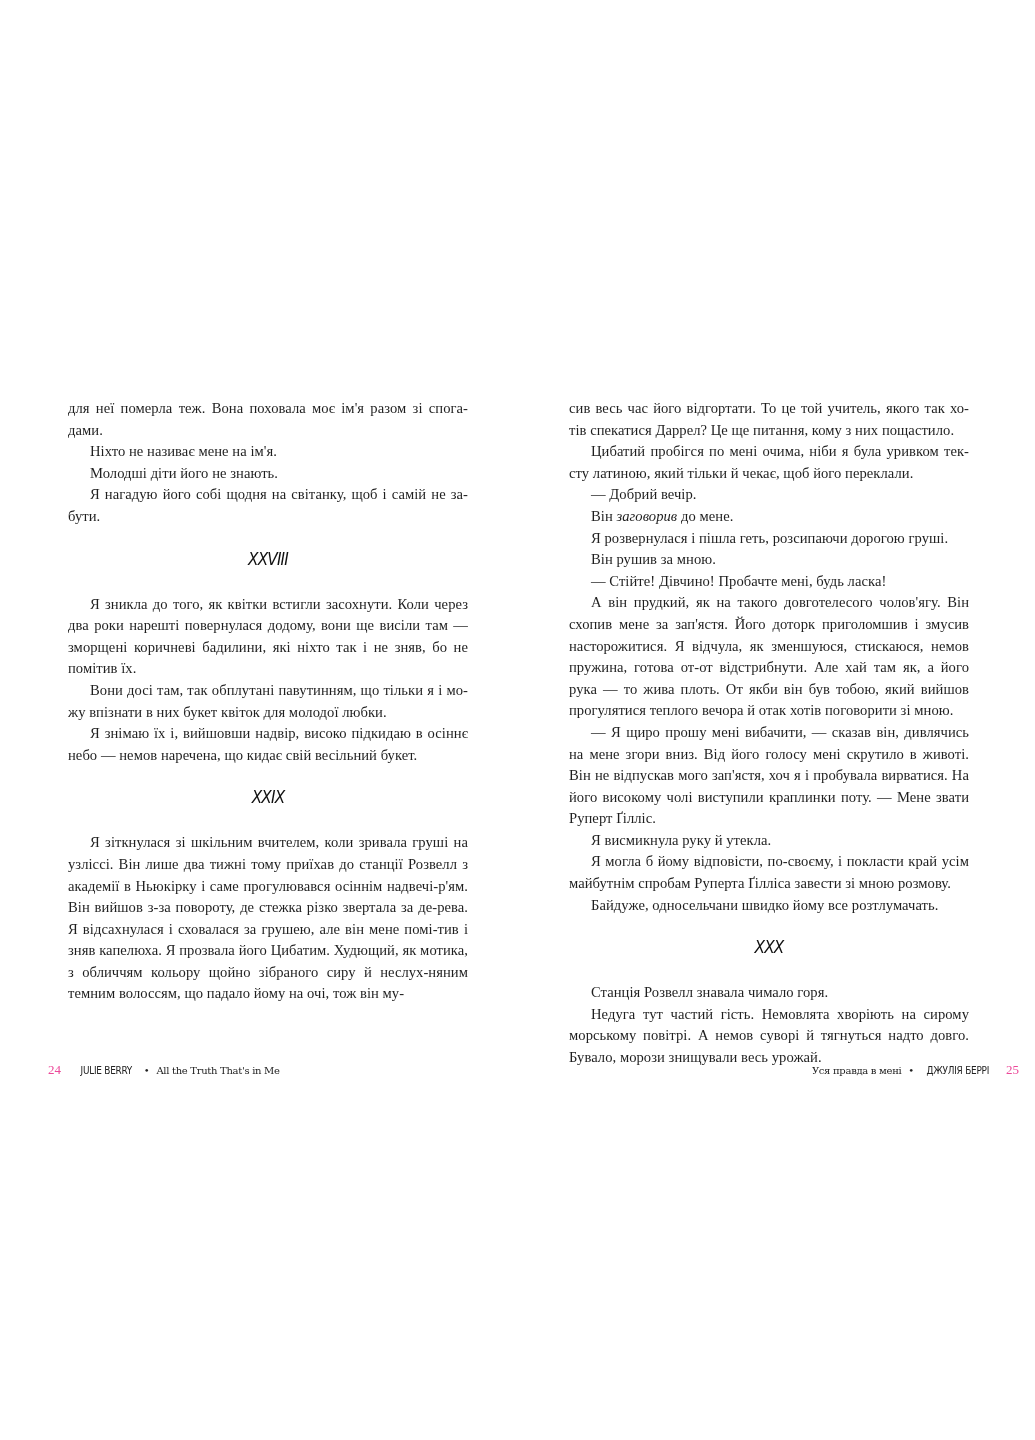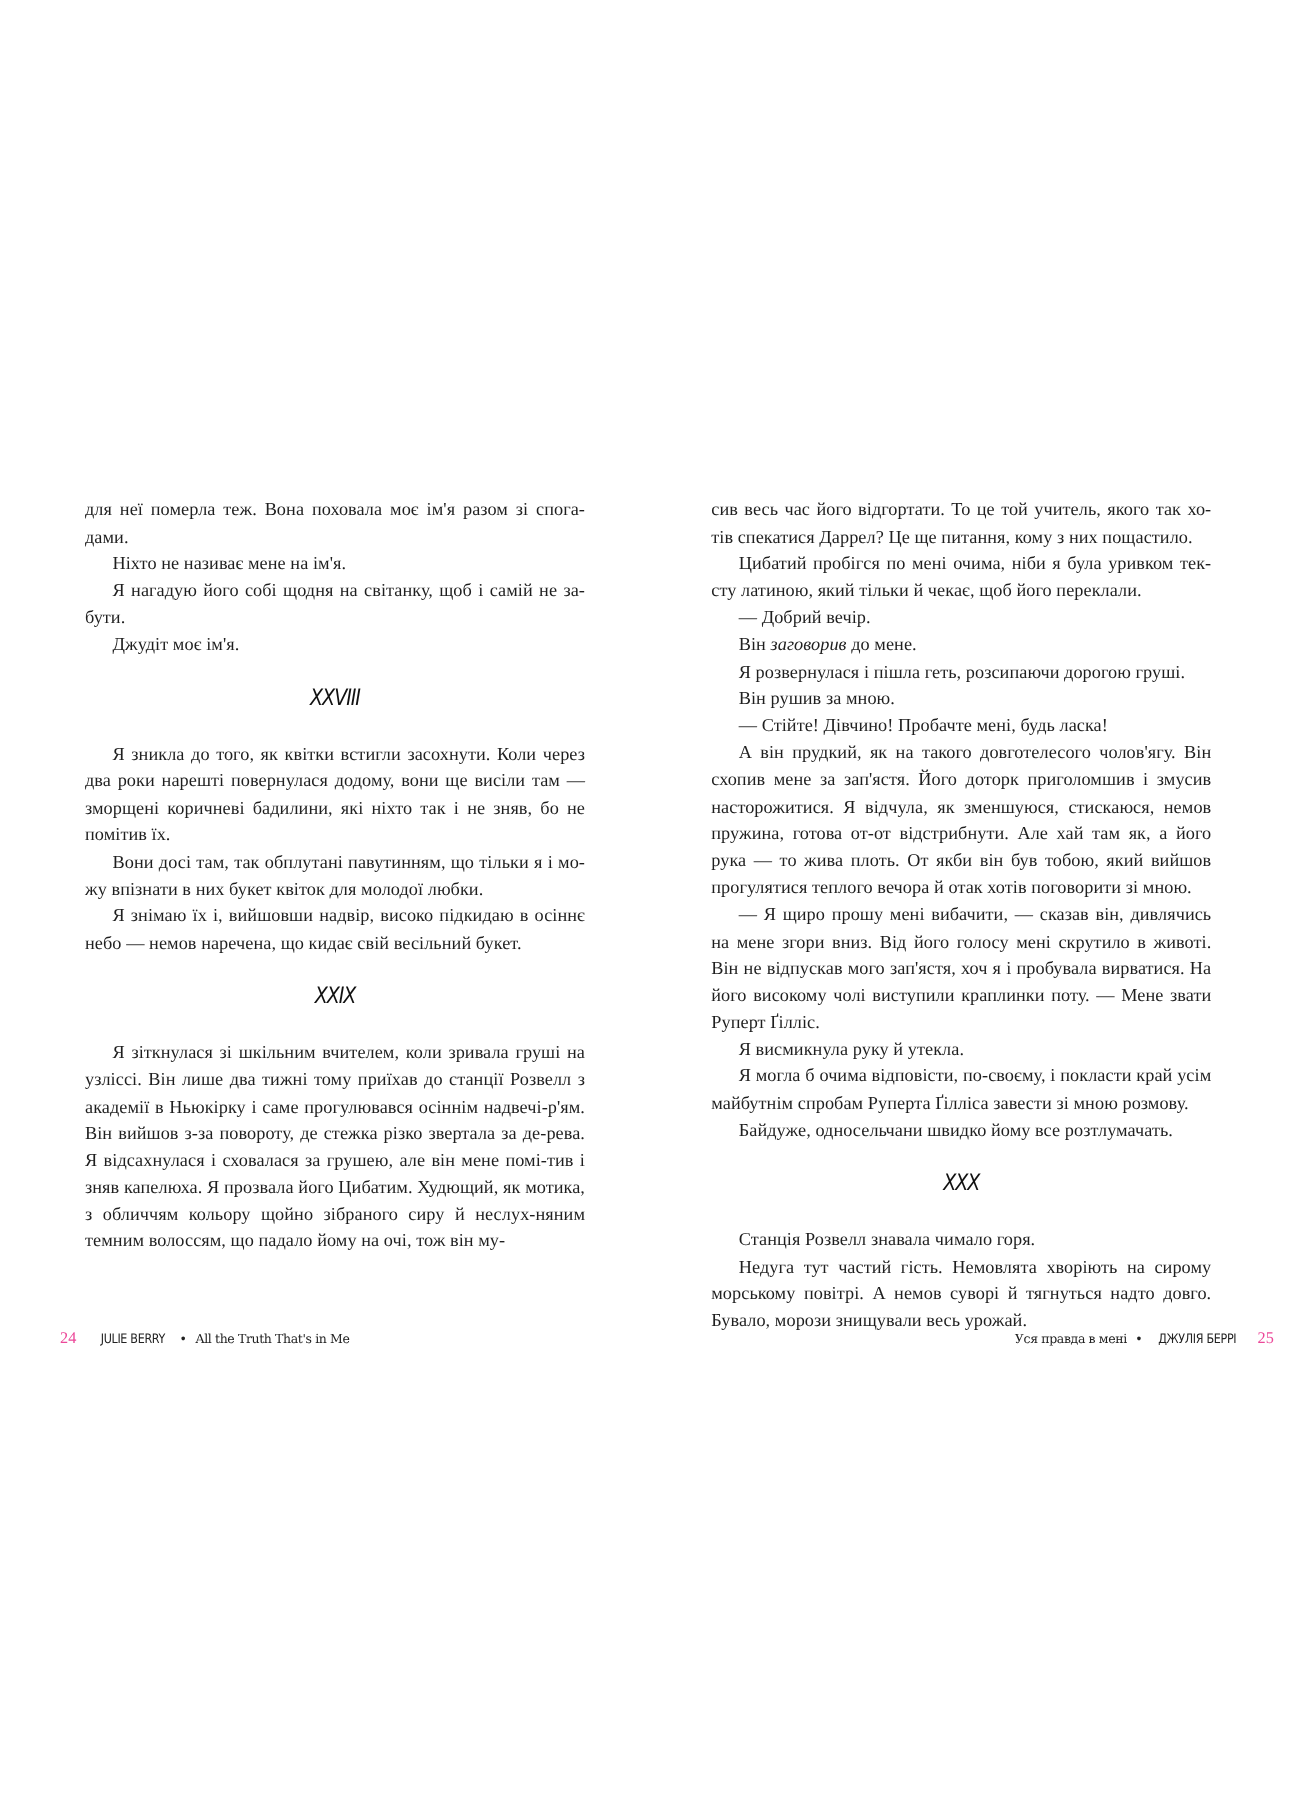--- a/index.html
+++ b/index.html
@@ -31,22 +31,22 @@
   .dot { font-size: 10px; margin: 0 3px; }
 </style>
 </head>
 <body>
 
 <div class="spread">
 
   <div class="page left">
     <p class="para noindent">для неї померла теж. Вона поховала моє ім'я разом зі спога-дами.</p>
     <p class="para">Ніхто не називає мене на ім'я.</p>
+    <p class="para">Молодші діти його не знають.</p>
     <p class="para">Я нагадую його собі щодня на світанку, щоб і самій не за-бути.</p>
-    <p class="para">Джудіт моє ім'я.</p>
     <div class="gap-before"></div>
     <h2 class="heading">XXVIII</h2>
     <div class="gap-after"></div>
     <p class="para">Я зникла до того, як квітки встигли засохнути. Коли через два роки нарешті повернулася додому, вони ще висіли там — зморщені коричневі бадилини, які ніхто так і не зняв, бо не помітив їх.</p>
     <p class="para">Вони досі там, так обплутані павутинням, що тільки я і мо-жу впізнати в них букет квіток для молодої любки.</p>
     <p class="para">Я знімаю їх і, вийшовши надвір, високо підкидаю в осіннє небо — немов наречена, що кидає свій весільний букет.</p>
     <div class="gap-before"></div>
     <h2 class="heading">XXIX</h2>
     <div class="gap-after"></div>
     <p class="para last">Я зіткнулася зі шкільним вчителем, коли зривала груші на узліссі. Він лише два тижні тому приїхав до станції Розвелл з академії в Ньюкірку і саме прогулювався осіннім надвечі-р'ям. Він вийшов з-за повороту, де стежка різко звертала за де-рева. Я відсахнулася і сховалася за грушею, але він мене помі-тив і зняв капелюха. Я прозвала його Цибатим. Худющий, як мотика, з обличчям кольору щойно зібраного сиру й неслух-няним темним волоссям, що падало йому на очі, тож він му-</p>
@@ -64,21 +64,21 @@
     <p class="para noindent">сив весь час його відгортати. То це той учитель, якого так хо-тів спекатися Даррел? Це ще питання, кому з них пощастило.</p>
     <p class="para">Цибатий пробігся по мені очима, ніби я була уривком тек-сту латиною, який тільки й чекає, щоб його переклали.</p>
     <p class="para">— Добрий вечір.</p>
     <p class="para"><span>Він </span><em>заговорив</em><span> до мене.</span></p>
     <p class="para">Я розвернулася і пішла геть, розсипаючи дорогою груші.</p>
     <p class="para">Він рушив за мною.</p>
     <p class="para">— Стійте! Дівчино! Пробачте мені, будь ласка!</p>
     <p class="para">А він прудкий, як на такого довготелесого чолов'ягу. Він схопив мене за зап'ястя. Його доторк приголомшив і змусив насторожитися. Я відчула, як зменшуюся, стискаюся, немов пружина, готова от-от відстрибнути. Але хай там як, а його рука — то жива плоть. От якби він був тобою, який вийшов прогулятися теплого вечора й отак хотів поговорити зі мною.</p>
     <p class="para">— Я щиро прошу мені вибачити, — сказав він, дивлячись на мене згори вниз. Від його голосу мені скрутило в животі. Він не відпускав мого зап'ястя, хоч я і пробувала вирватися. На його високому чолі виступили краплинки поту. — Мене звати Руперт Ґілліс.</p>
     <p class="para">Я висмикнула руку й утекла.</p>
-    <p class="para">Я могла б очима відповісти, по-своєму, і покласти край усім майбутнім спробам Руперта Ґілліса завести зі мною розмову.</p>
+    <p class="para">Я могла б йому відповісти, по-своєму, і покласти край усім майбутнім спробам Руперта Ґілліса завести зі мною розмову.</p>
     <p class="para">Байдуже, односельчани швидко йому все розтлумачать.</p>
     <div class="gap-before"></div>
     <h2 class="heading">XXX</h2>
     <div class="gap-after"></div>
     <p class="para">Станція Розвелл знавала чимало горя.</p>
     <p class="para">Недуга тут частий гість. Немовлята хворіють на сирому морському повітрі. А немов суворі й тягнуться надто довго. Бувало, морози знищували весь урожай.</p>
   </div>
 
   <div class="footer right">
     <span class="booktitle">Уся правда в мені</span>

